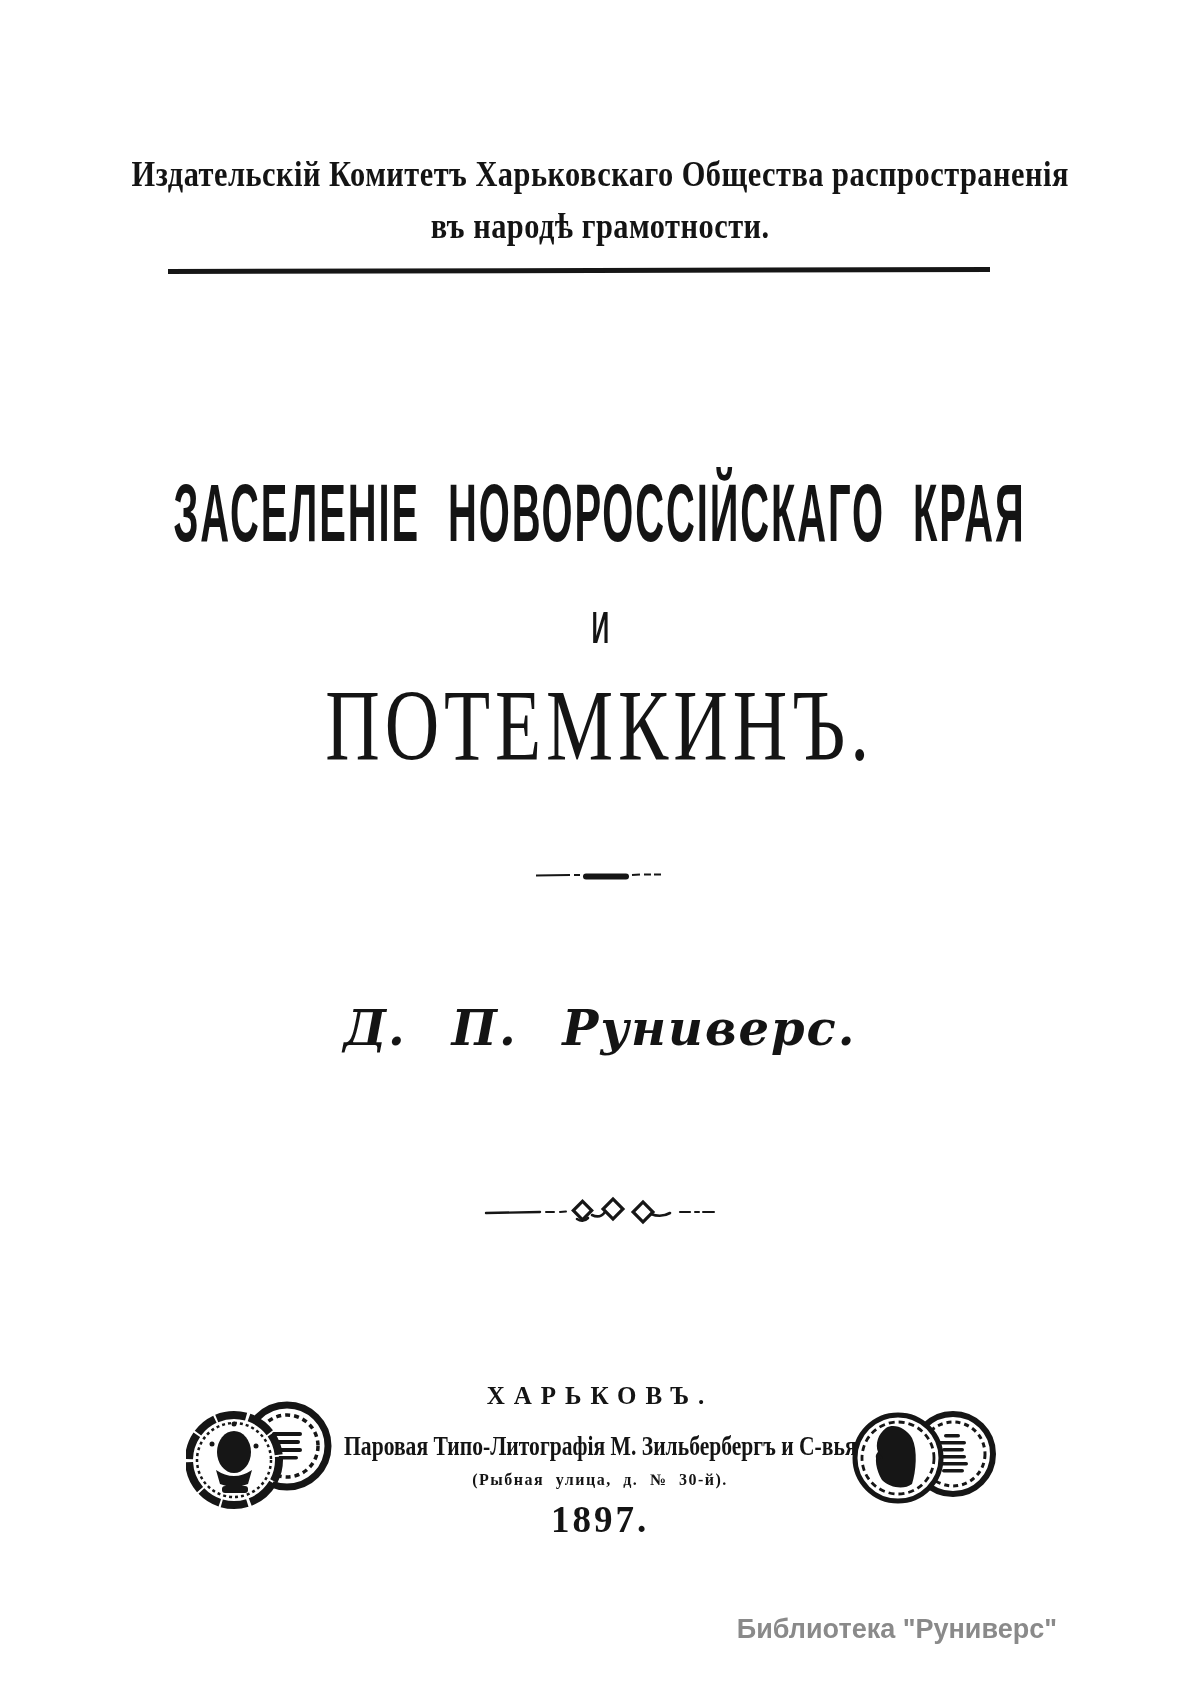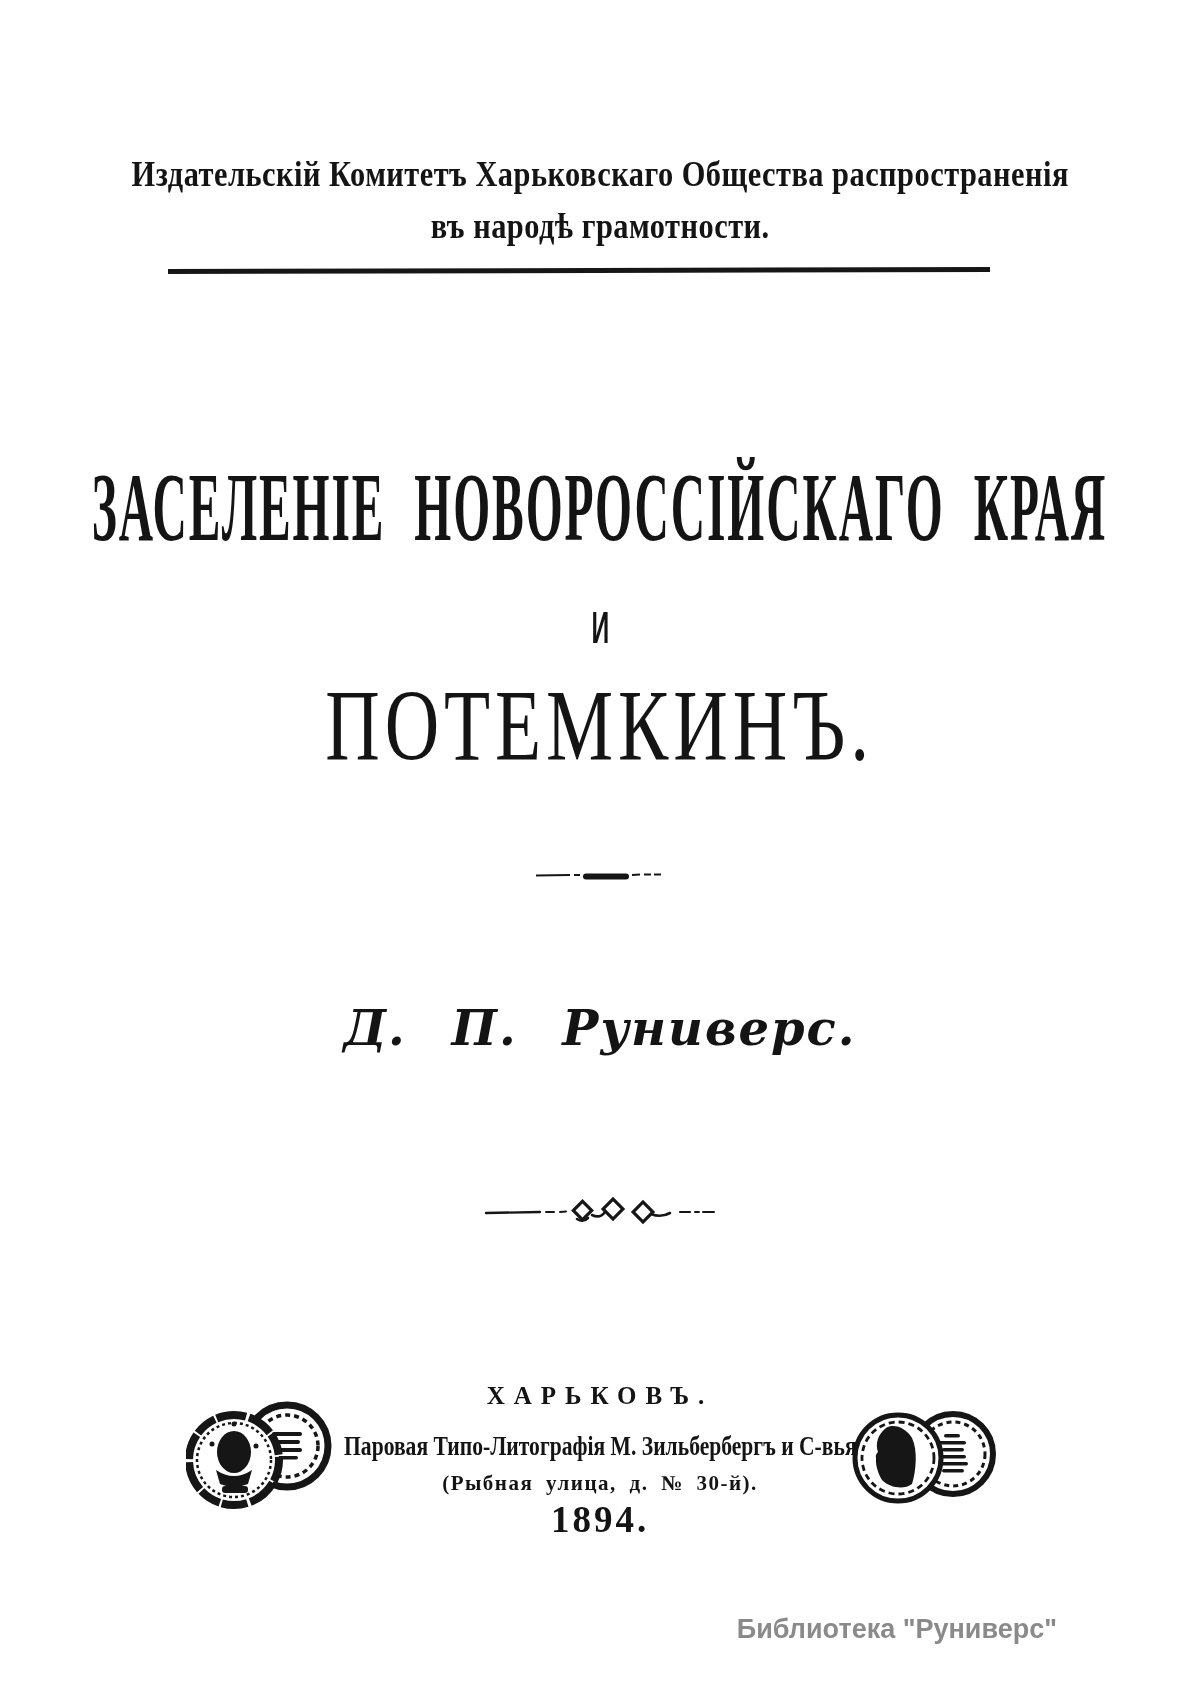--- a/index.html
+++ b/index.html
@@ -34,24 +34,24 @@
     top: 268px;
     left: 168px;
     width: 822px;
     height: 5px;
     background: #161616;
     transform: rotate(-0.15deg);
   }
 
   
   .title-line1 {
-    top: 450px;
-    font-family: Liberation Serif, serif;
-    font-weight: bold;
-    font-size: 50px;
+    top: 467px;
+    font-family: Liberation Sans, sans-serif;
+    font-weight: bold;
+    font-size: 42px;
     letter-spacing: 2px;
     word-spacing: 16px;
     white-space: nowrap;
   }
   .title-line1 .stretch {
     display: inline-block;
     transform: scale(0.95, 1.95);
     transform-origin: center top;
   }
   .conjunction {
@@ -105,21 +105,21 @@
     white-space: nowrap;
   }
   .imprint-printer .stretch {
     display: inline-block;
     transform: scale(0.80, 1.05);
     transform-origin: center top;
   }
   .imprint-address {
     top: 1471px;
     font-weight: bold;
-    font-size: 21px;
+    font-size: 16px;
     letter-spacing: 1.5px;
     word-spacing: 6px;
   }
   .imprint-year {
     top: 1498px;
     font-weight: bold;
     font-size: 37px;
     letter-spacing: 3px;
   }
 
@@ -251,17 +251,17 @@
         <circle cx="48" cy="68" r="43" stroke-width="2" stroke-dasharray="2 5"></circle>
       </g>
     </svg>
   </div>
 
   <div class="abs centered imprint-printer">
     <span class="stretch">Паровая Типо-Литографія М. Зильбербергъ и С-вья</span>
   </div>
   <div class="abs centered imprint-city">ХАРЬКОВЪ.</div>
   <div class="abs centered imprint-address">(Рыбная улица, д. № 30-й).</div>
-  <div class="abs centered imprint-year">1894.</div>
+  <div class="abs centered imprint-year">1897.</div>
 
   <div class="abs watermark">Библиотека "Руниверс"</div>
 
 </div>
 
 </body></html>

